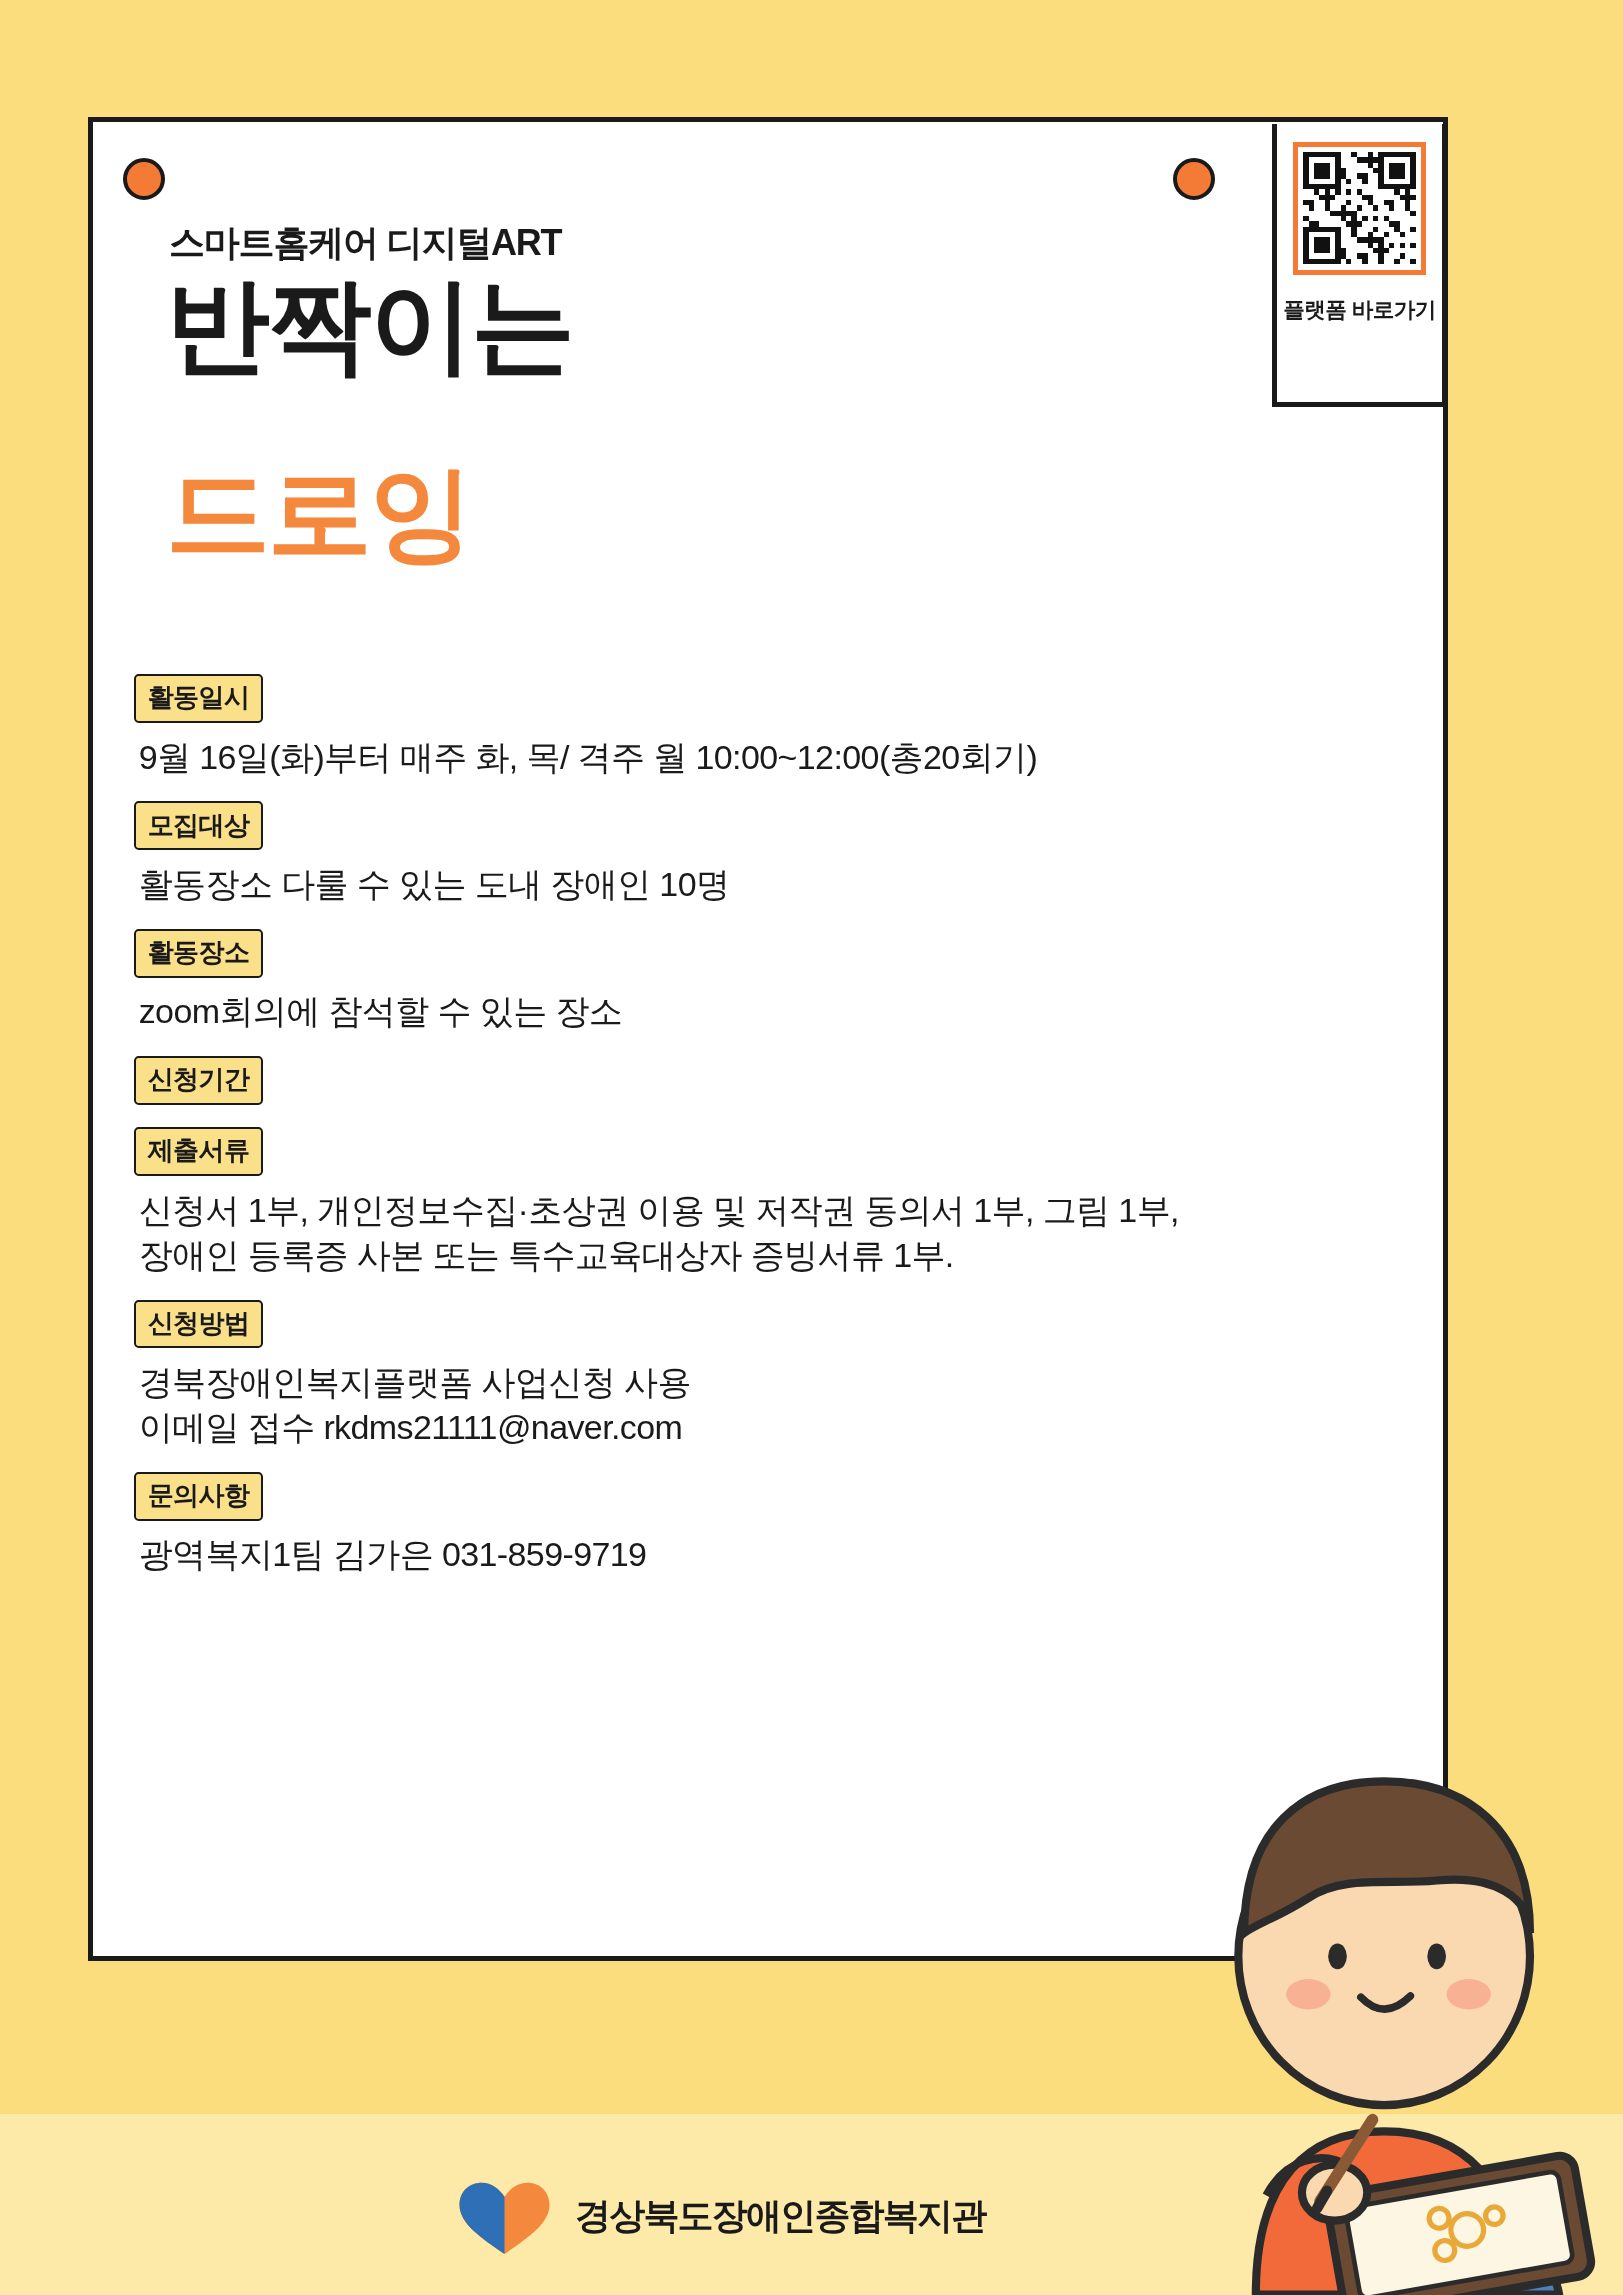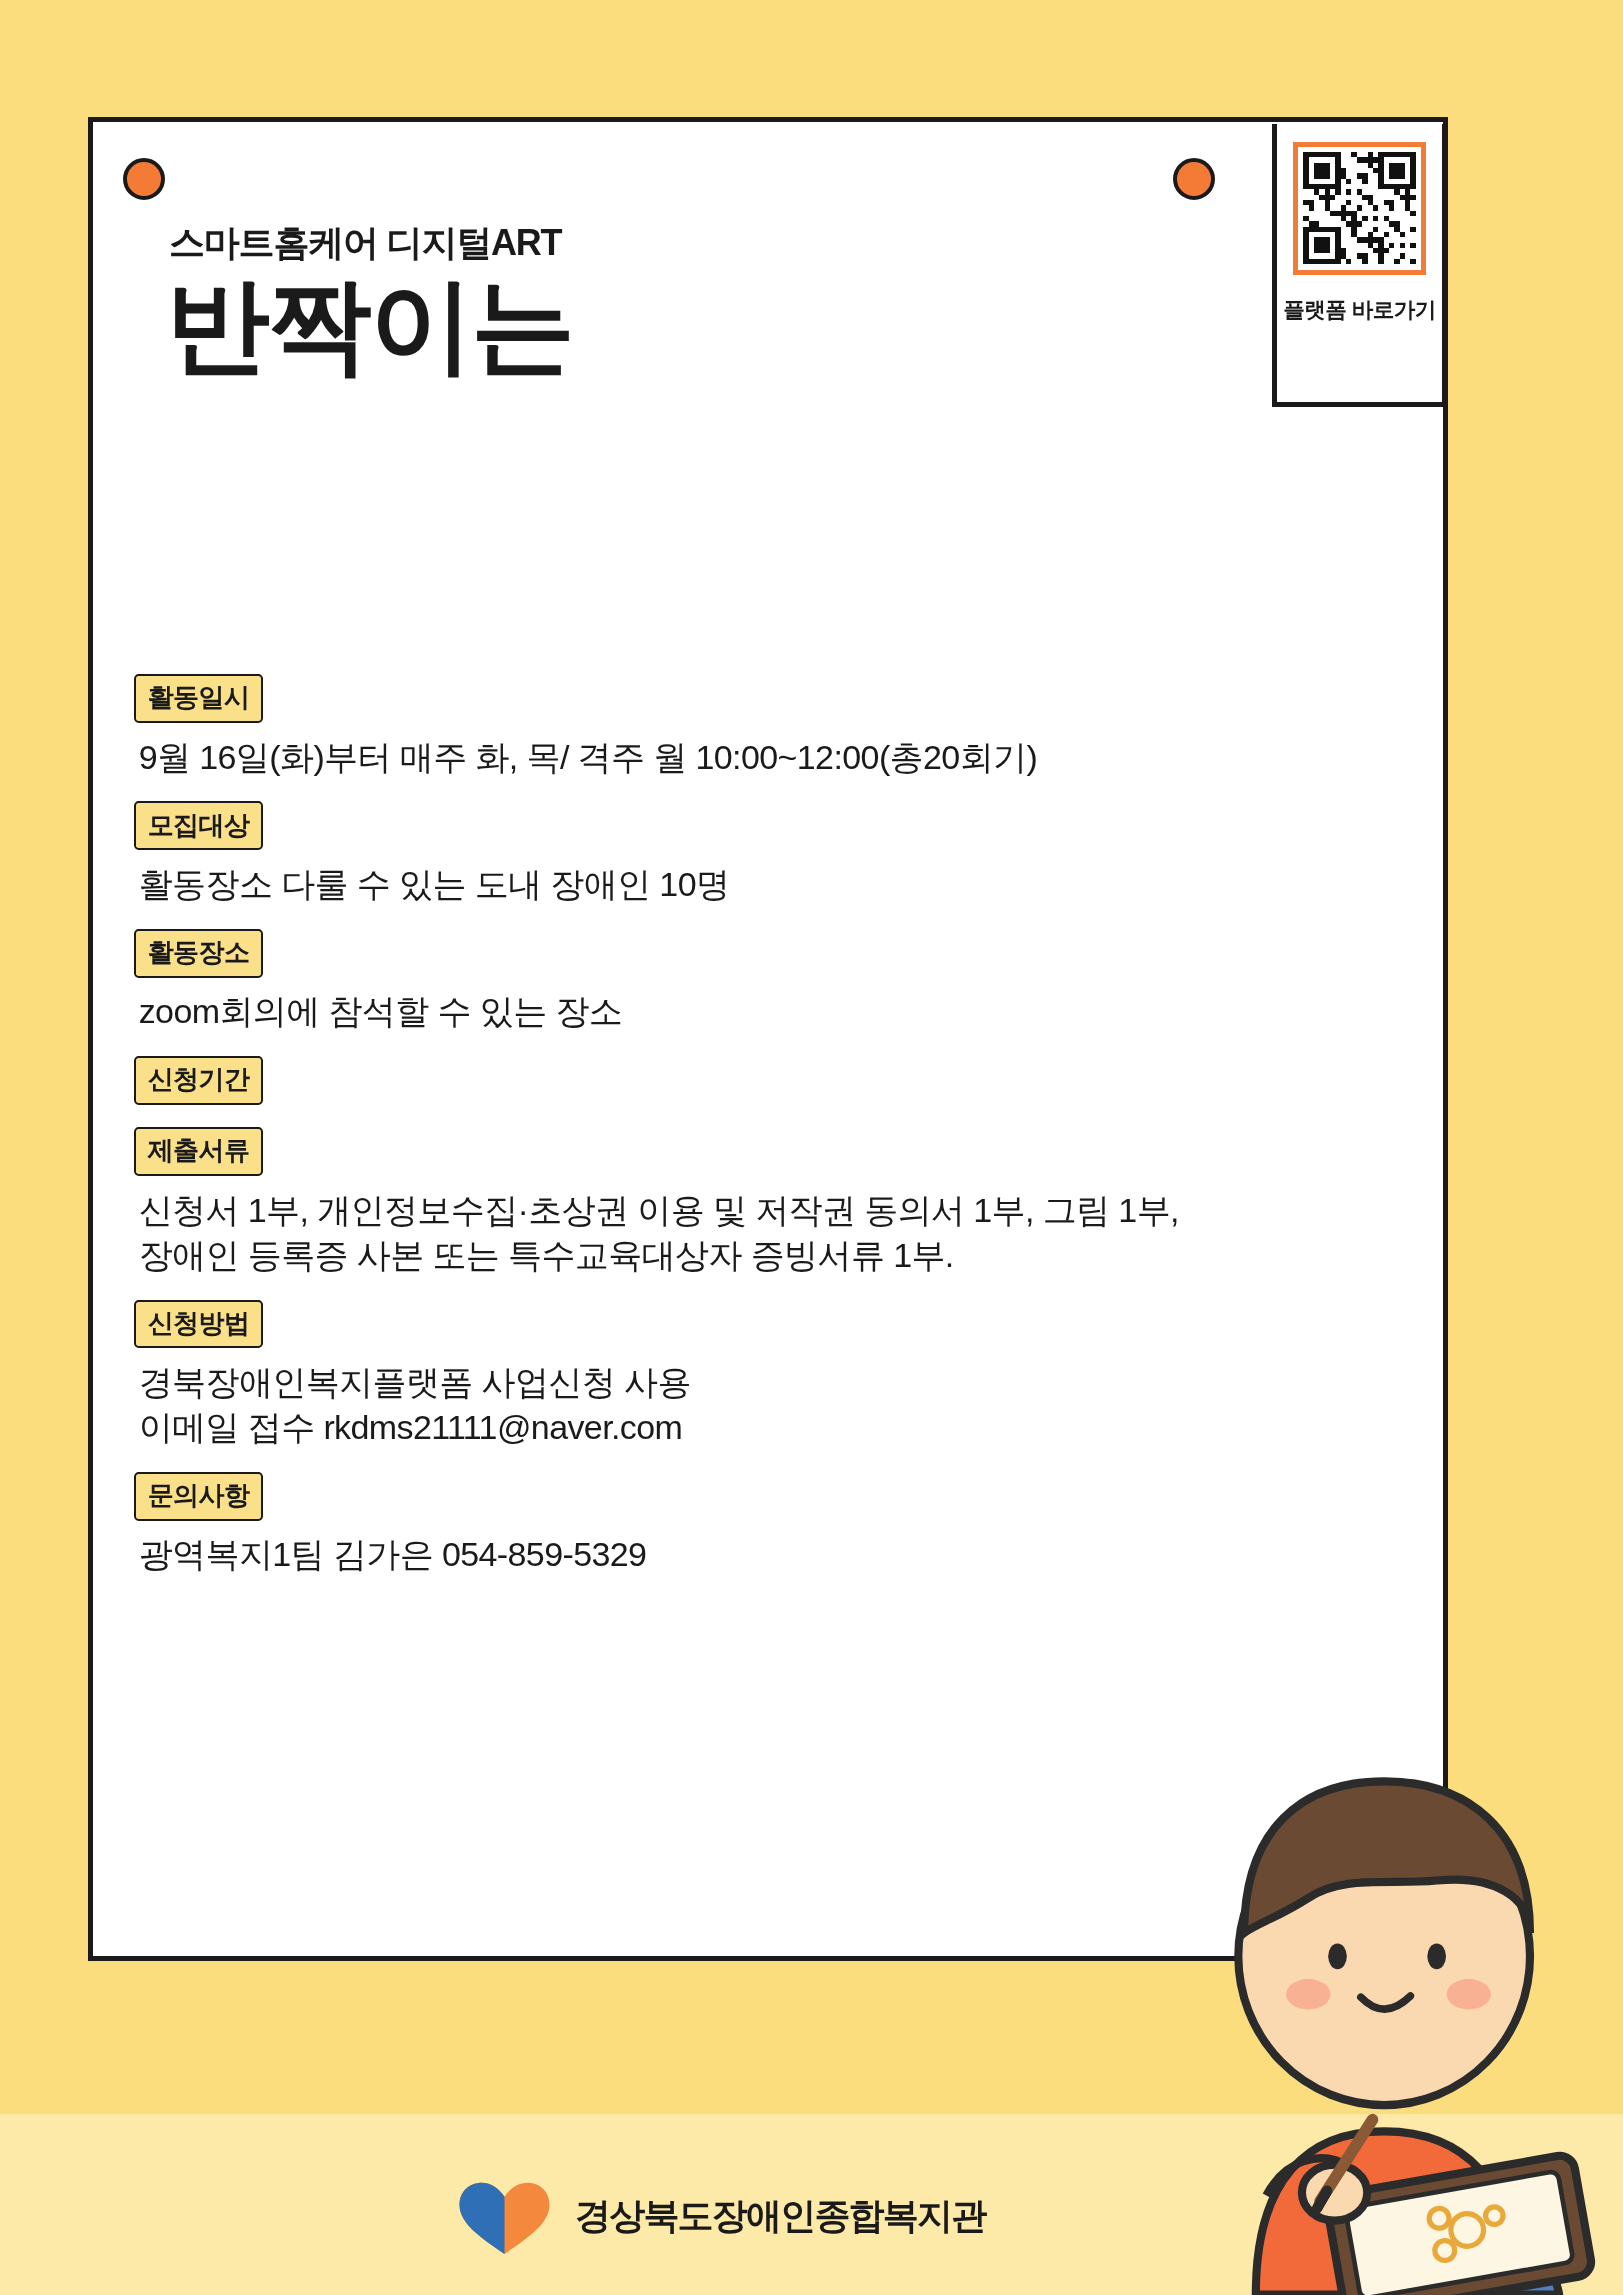--- a/index.html
+++ b/index.html
@@ -634,31 +634,32 @@
           <i style="background:transparent"></i>
           <i style="background:transparent"></i>
           <i style="background:#111"></i>
         </div>
     </div>
     <div class="qr-label">플랫폼 바로가기</div>
   </div>
 
   <div class="kicker">스마트홈케어 디지털ART</div>
   <div class="title1">반짝이는</div>
+  <div class="title2">드로잉</div>
 
   <div class="sections" id="sections">
       <div class="section"><div class="tag">활동일시</div><div class="body-text">9월 16일(화)부터 매주 화, 목/ 격주 월 10:00~12:00(총20회기)</div></div>
       <div class="section"><div class="tag">모집대상</div><div class="body-text">활동장소 다룰 수 있는 도내 장애인 10명</div></div>
       <div class="section"><div class="tag">활동장소</div><div class="body-text">zoom회의에 참석할 수 있는 장소</div></div>
       <div class="section"><div class="tag">신청기간</div></div>
       <div class="section"><div class="tag">제출서류</div><div class="body-text">신청서 1부, 개인정보수집·초상권 이용 및 저작권 동의서 1부, 그림 1부,
 장애인 등록증 사본 또는 특수교육대상자 증빙서류 1부.</div></div>
       <div class="section"><div class="tag">신청방법</div><div class="body-text">경북장애인복지플랫폼 사업신청 사용
 이메일 접수 rkdms21111@naver.com</div></div>
-      <div class="section"><div class="tag">문의사항</div><div class="body-text">광역복지1팀 김가은 054-859-5329</div></div>
+      <div class="section"><div class="tag">문의사항</div><div class="body-text">광역복지1팀 김가은 031-859-9719</div></div>
     </div>
 
   <div class="footer">
     <svg class="logo-mark" viewBox="0 0 190 150">
       <path d="M95 140 C55 112, 18 88, 18 56 C18 32, 36 18, 56 18 C72 18, 86 28, 95 42 C104 28, 118 18, 134 18 C154 18, 172 32, 172 56 C172 88, 135 112, 95 140 Z" fill="#f4883c"></path>
       <path d="M95 140 C55 112, 18 88, 18 56 C18 32, 36 18, 56 18 C72 18, 86 28, 95 42 L95 140 Z" fill="#2f6fb5"></path>
       <path d="M60 46 L78 46 L78 64 L60 64 Z" fill="#ffffff" opacity="0.0"></path>
     </svg>
     <div class="footer-name">경상북도장애인종합복지관</div>
   </div>

